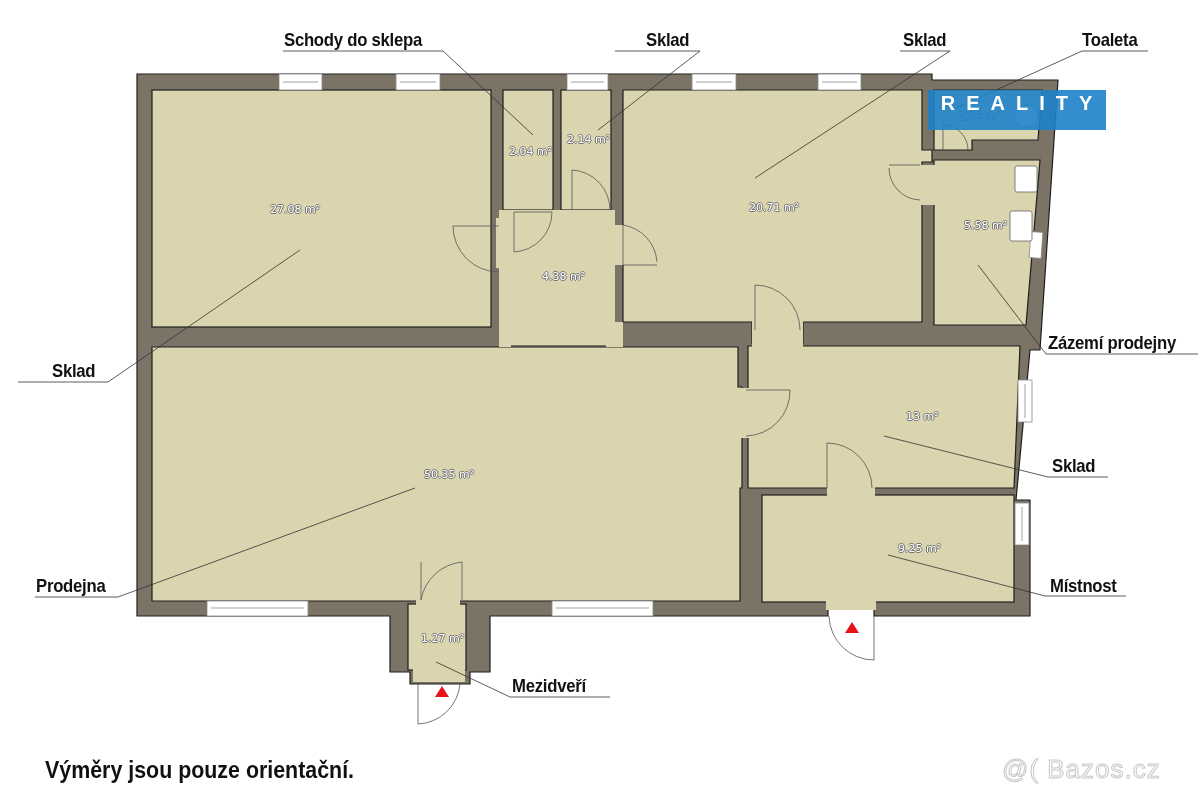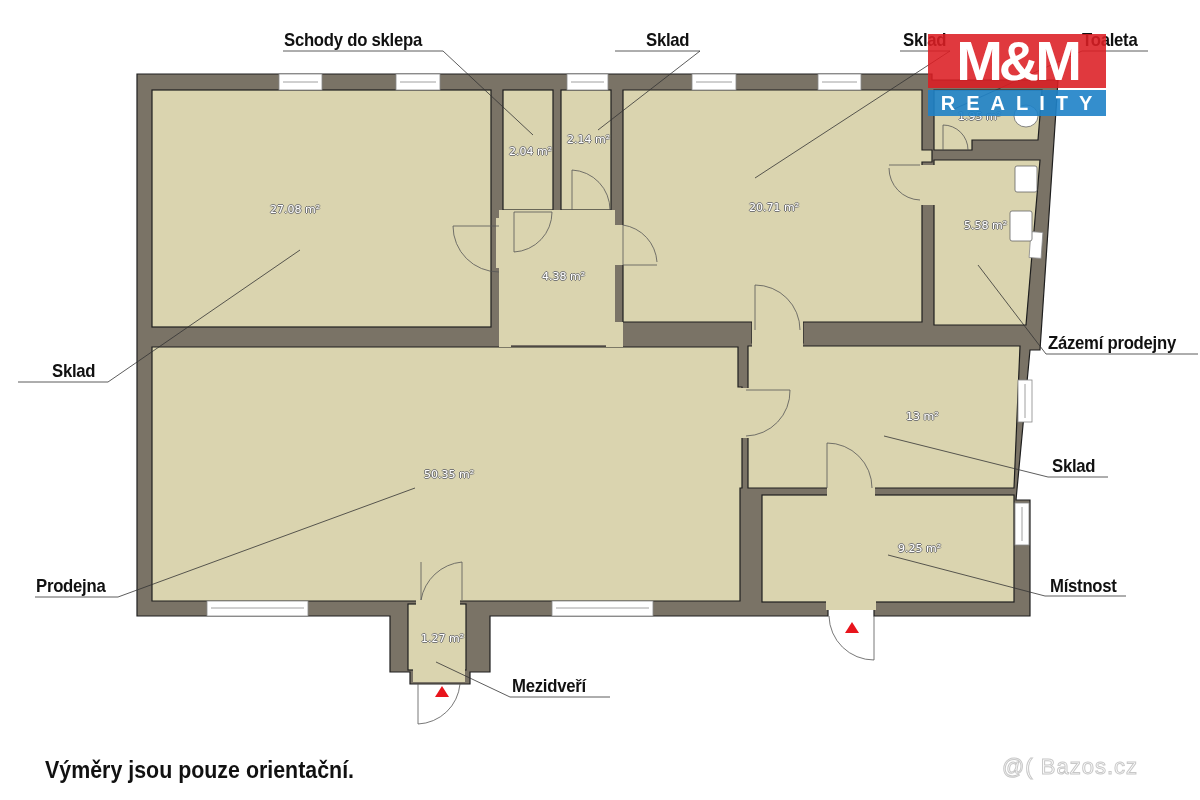--- a/index.html
+++ b/index.html
@@ -2,26 +2,26 @@
 <html><head>
 <meta charset="utf-8">
 <style>
   html, body { margin:0; padding:0; background:#ffffff; }
   body { width:1200px; height:800px; position:relative; overflow:hidden; font-family:"Liberation Sans", sans-serif; }
   #plan { position:absolute; left:0; top:0; width:1200px; height:800px; }
   .lbl { position:absolute; font-family:"Liberation Sans", sans-serif; font-weight:bold; font-size:19px; color:#111; letter-spacing:-0.3px; white-space:nowrap; transform:scaleX(0.88); transform-origin:left top; }
   .area { position:absolute; font-family:"DejaVu Sans", sans-serif; font-size:11px; color:#fff; white-space:nowrap;
           text-shadow: -1px 0 #777, 1px 0 #777, 0 -1px #777, 0 1px #777; }
   .footer-note { position:absolute; left:45px; top:757px; font-family:"Liberation Sans", sans-serif; font-weight:bold; font-size:23px; color:#111; transform:scaleX(0.93); transform-origin:left top; }
-  .watermark { position:absolute; left:1002px; top:754px; font-family:"Liberation Sans", sans-serif; font-size:22px; color:#fff;
+  .watermark { position:absolute; left:1002px; top:754px; font-family:"Liberation Sans", sans-serif; font-size:26px; color:#fff;
                -webkit-text-stroke:1px #c8c8c8; letter-spacing:1px; }
   .logo { position:absolute; left:928px; top:34px; width:178px; height:82px; }
   .logo-top { position:absolute; left:0; top:0; width:178px; height:54px; background:rgba(220,30,35,0.88);
               color:#fff; font-family:"Liberation Sans", sans-serif; font-weight:bold; font-size:56px; line-height:54px; text-align:center; letter-spacing:-4px; }
-  .logo-bottom { position:absolute; left:0; top:56px; width:178px; height:26px; background:rgba(30,130,200,0.9);
+  .logo-bottom { position:absolute; left:0; top:56px; width:178px; height:40px; background:rgba(30,130,200,0.9);
                  color:#fff; font-family:"Liberation Sans", sans-serif; font-weight:bold; font-size:20px; line-height:26px; text-align:center; letter-spacing:11px; text-indent:10px; }
 </style>
 </head>
 <body>
 
 <svg id="plan" viewBox="0 0 1200 800" xmlns="http://www.w3.org/2000/svg">
 
   <g fill="#7a7366" stroke="#1e1e1e" stroke-width="1.2">
 
     <polygon points="137,74 932,74 932,80 1058,80 1040,350 1030,350 1016,500 1030,500 1030,616 874,616 874,603 828,603 828,616 490,616 490,672 470,672 470,684 410,684 410,672 390,672 390,616 137,616"></polygon>
@@ -144,18 +144,17 @@
 <div class="lbl" style="left:903px; top:29px;">Sklad</div>
 <div class="lbl" style="left:1082px; top:29px;">Toaleta</div>
 <div class="lbl" style="left:52px; top:360px;">Sklad</div>
 <div class="lbl" style="left:1048px; top:332px;">Zázemí prodejny</div>
 <div class="lbl" style="left:1052px; top:455px;">Sklad</div>
 <div class="lbl" style="left:1050px; top:575px;">Místnost</div>
 <div class="lbl" style="left:36px; top:575px;">Prodejna</div>
 <div class="lbl" style="left:512px; top:675px;">Mezidveří</div>
 
 <div class="logo">
-  <div class="logo-top">M&amp;M</div>
   <div class="logo-bottom">REALITY</div>
 </div>
 
 <div class="footer-note">Výměry jsou pouze orientační.</div>
 <div class="watermark">@( Bazos.cz</div>
 
 </body></html>

